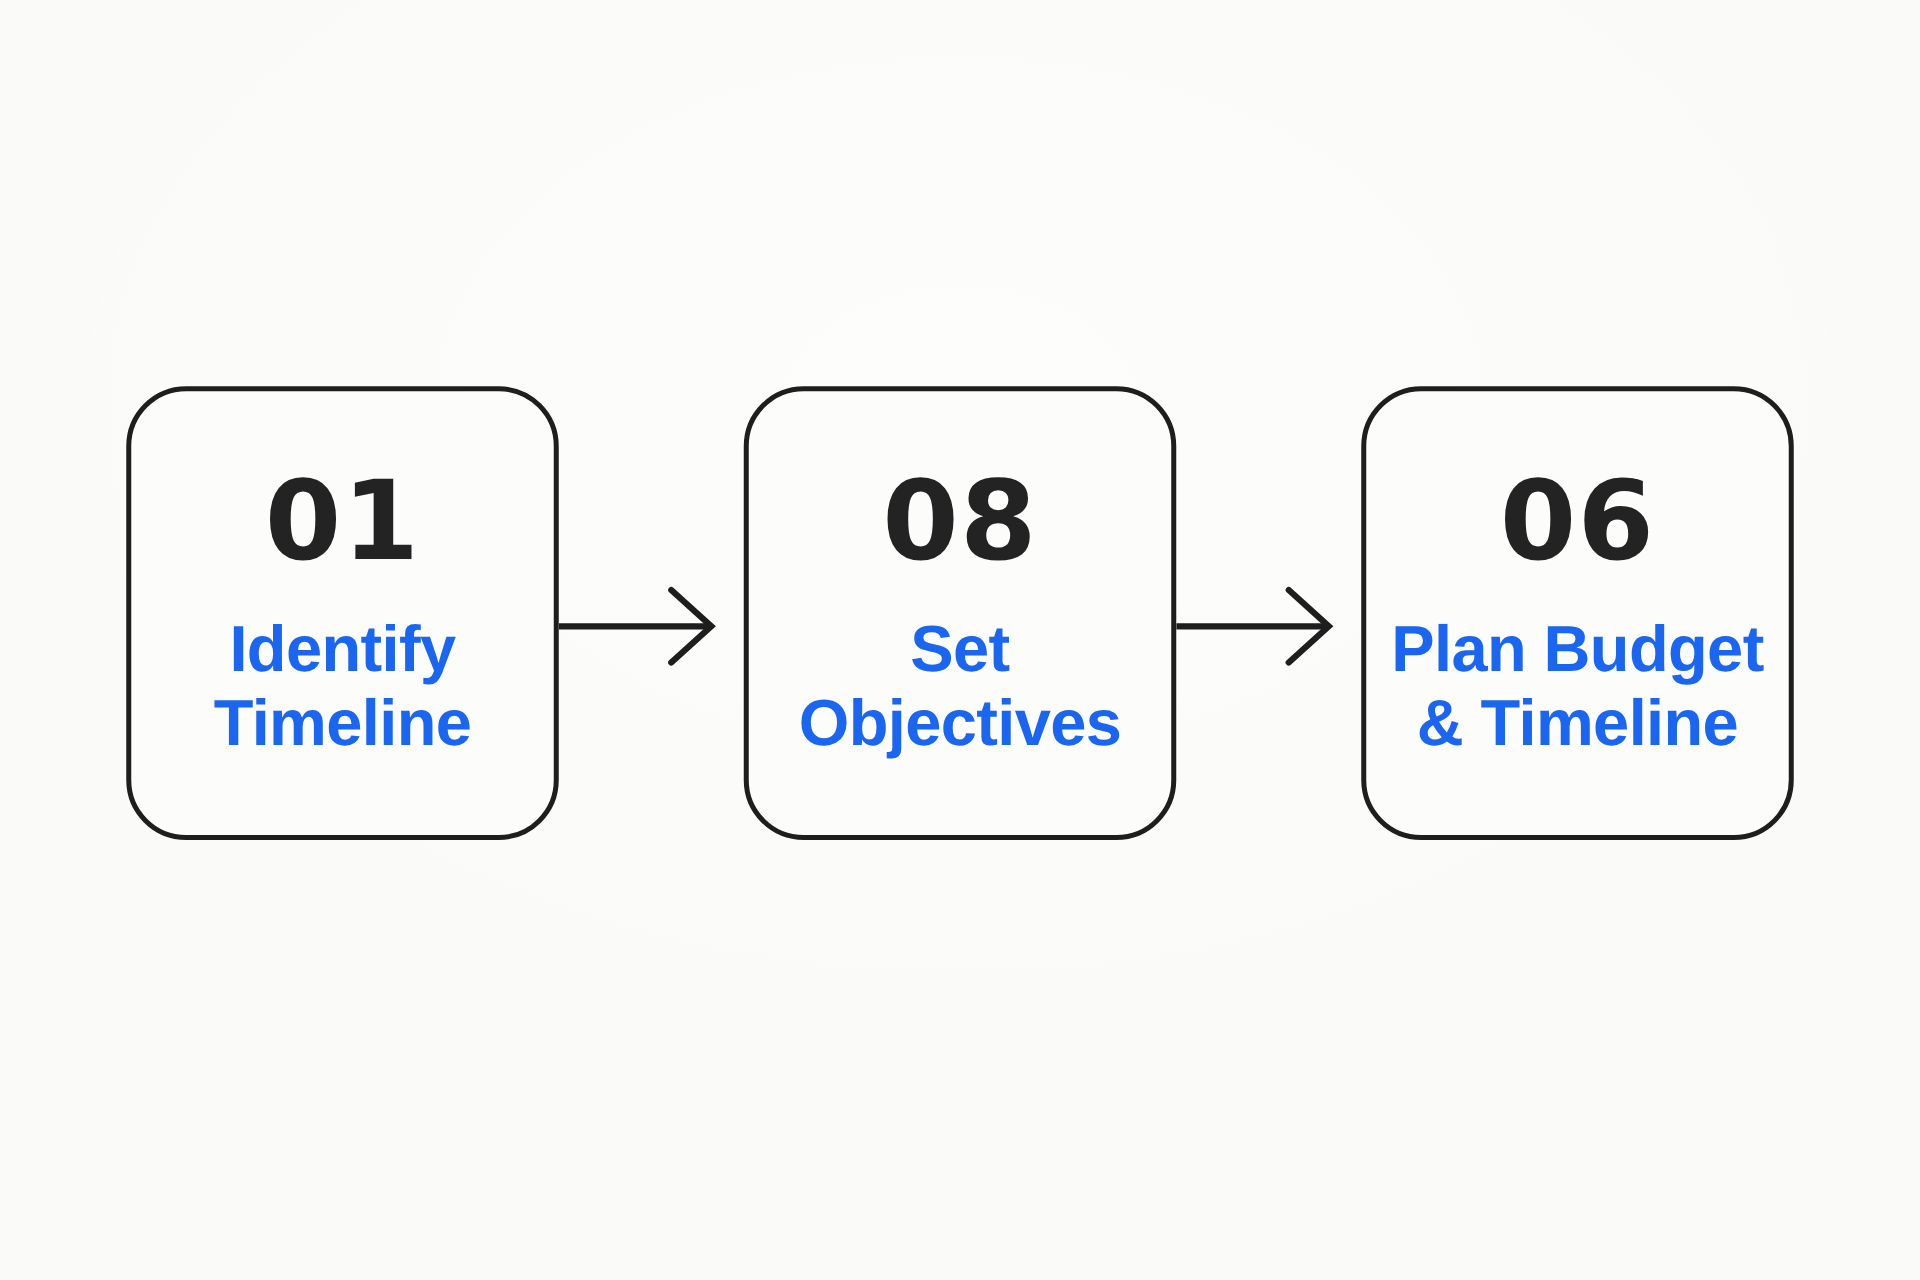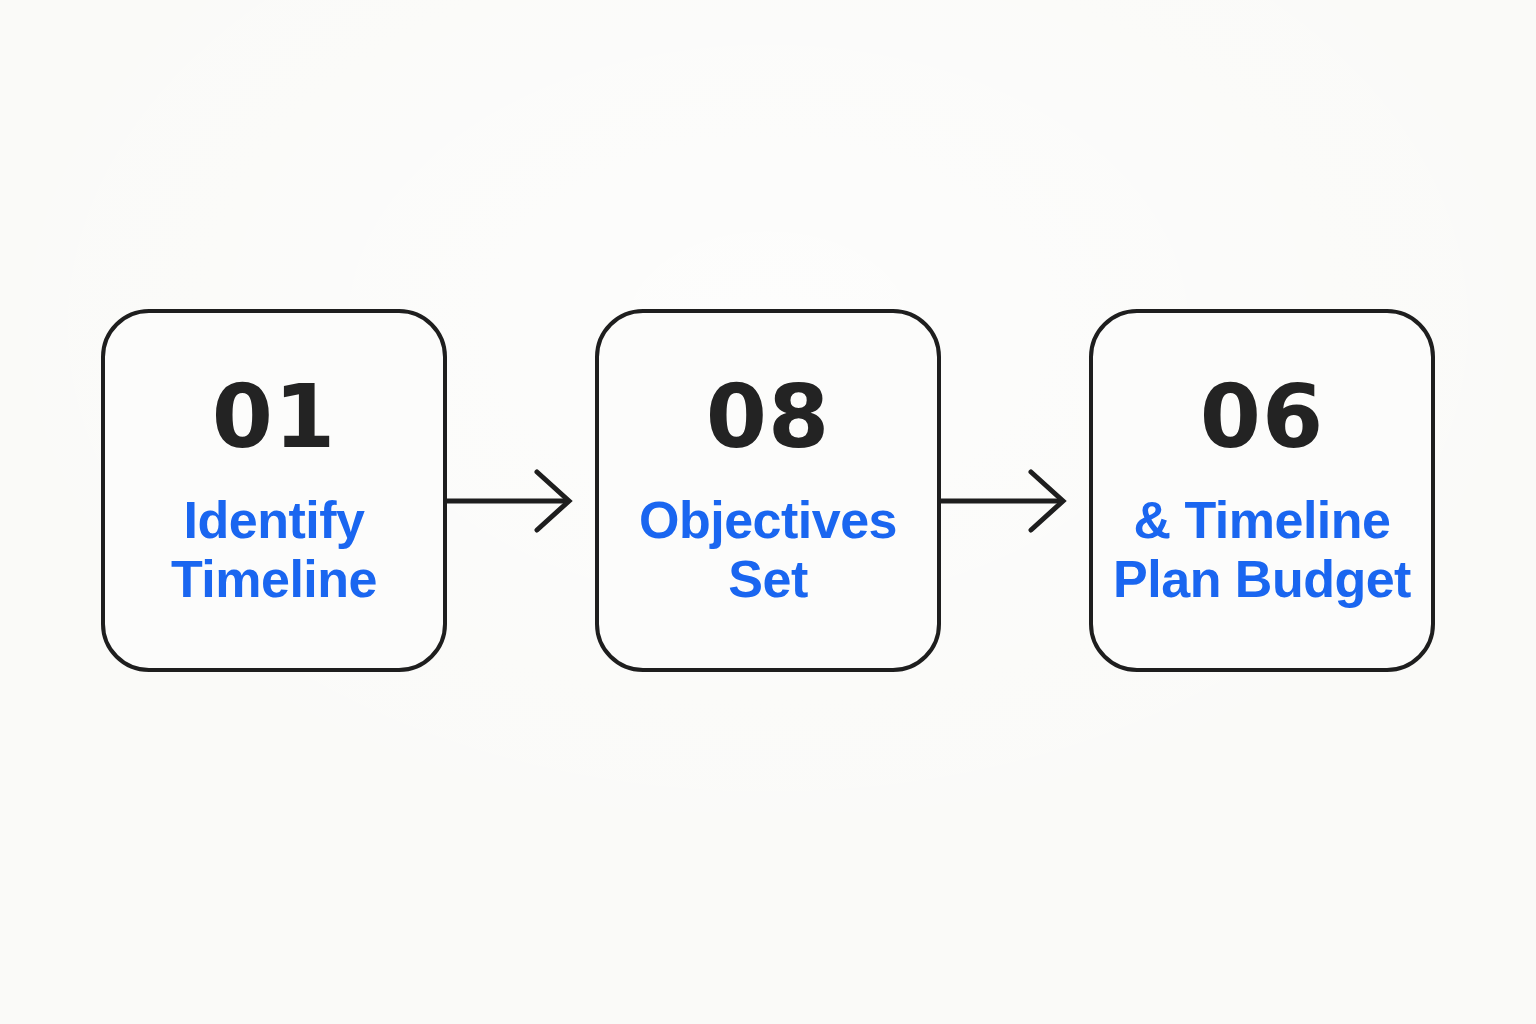--- a/index.html
+++ b/index.html
@@ -84,34 +84,34 @@
     <div class="connector">
       <svg width="148" height="100" viewBox="0 0 148 100" fill="none">
         <path d="M0 50 H120" stroke="#1e1e1e" stroke-width="5"></path>
         <path d="M90 21 L122 50 L90 79" stroke="#1e1e1e" stroke-width="5" stroke-linecap="round" stroke-linejoin="miter" fill="none"></path>
       </svg>
     </div>
 
     <div class="step-card">
       <div class="step-number">08</div>
       <div class="step-label">
+        <div>Set</div>
         <div>Objectives</div>
-        <div>Set</div>
       </div>
     </div>
 
     <div class="connector">
       <svg width="148" height="100" viewBox="0 0 148 100" fill="none">
         <path d="M0 50 H120" stroke="#1e1e1e" stroke-width="5"></path>
         <path d="M90 21 L122 50 L90 79" stroke="#1e1e1e" stroke-width="5" stroke-linecap="round" stroke-linejoin="miter" fill="none"></path>
       </svg>
     </div>
 
     <div class="step-card">
       <div class="step-number">06</div>
       <div class="step-label">
+        <div>Plan Budget</div>
         <div>&amp; Timeline</div>
-        <div>Plan Budget</div>
       </div>
     </div>
 
   </div>
 </div>
 
 </body></html>

